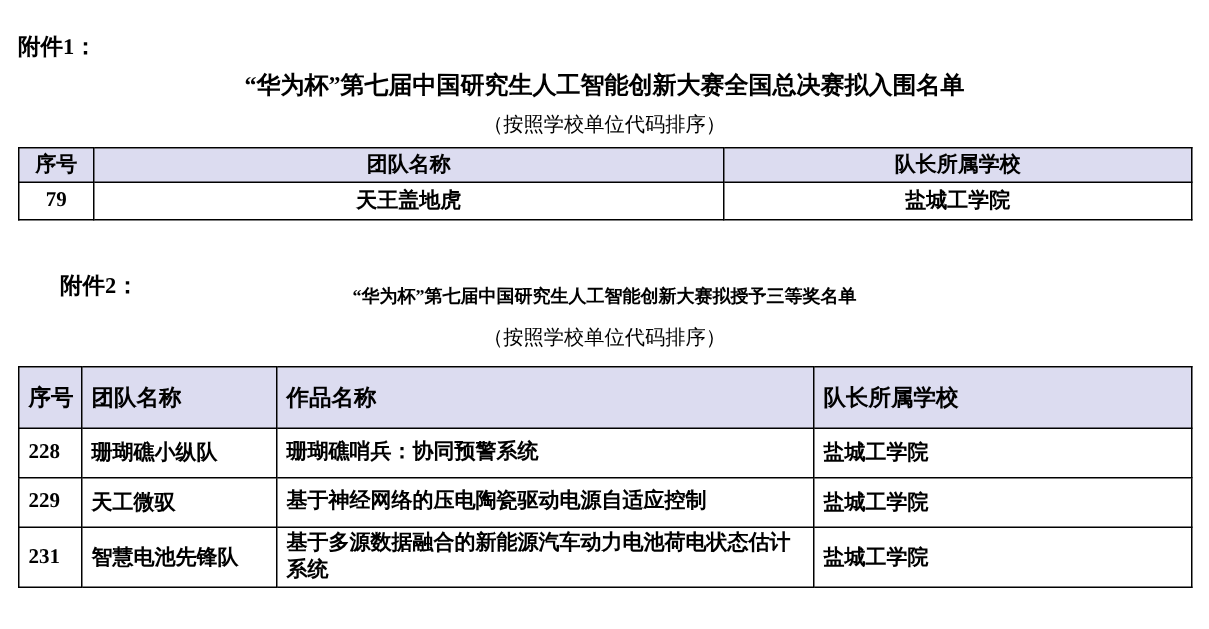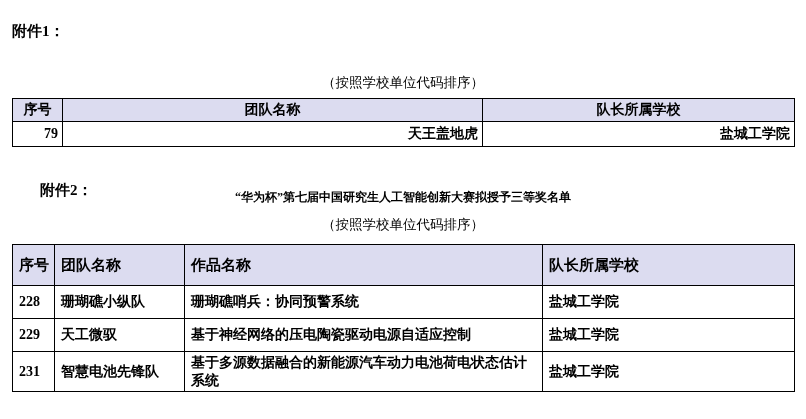--- a/index.html
+++ b/index.html
@@ -104,21 +104,21 @@
   }
 
   
   #table1 thead td {
     background: #dcdcf0;
     text-align: center;
     height: 18px;
     font-size: 14px;
   }
   #table1 tbody td {
-    text-align: right;
+    text-align: center;
     height: 20px;
   }
   #table1 col.c0 { width: 50px; }
   #table1 col.c1 { width: 420px; }
   #table1 col.c2 { width: 312px; }
 
   
   #table2 thead td {
     background: #dcdcf0;
     text-align: left;
@@ -138,20 +138,21 @@
 
   .cell-num { text-align: left; }
   .wrap-cell { white-space: normal; line-height: 1.25; margin-left: 18px; }
 </style>
 </head>
 <body>
 
 <div class="page">
 
   <div class="att-label" id="att1-label">附件1：</div>
+  <div id="att1-title">“华为杯”第七届中国研究生人工智能创新大赛全国总决赛拟入围名单</div>
   <div id="att1-subtitle">（按照学校单位代码排序）</div>
 
   <div id="table1-wrap">
     <table id="table1">
       <colgroup>
         <col class="c0">
           <col class="c1">
           <col class="c2">
       </colgroup>
       <thead>

